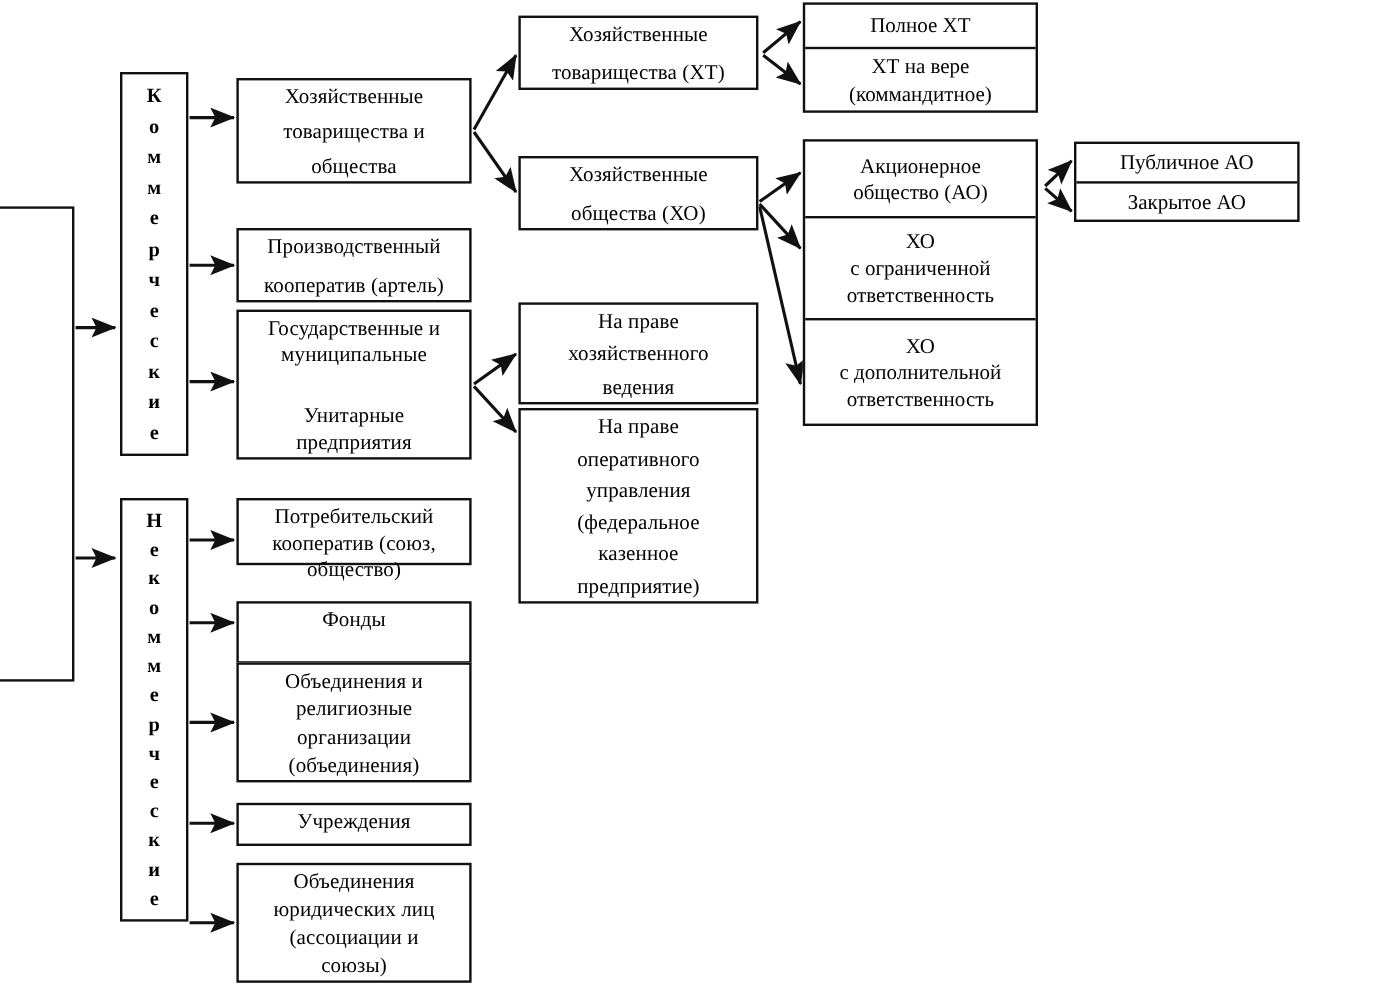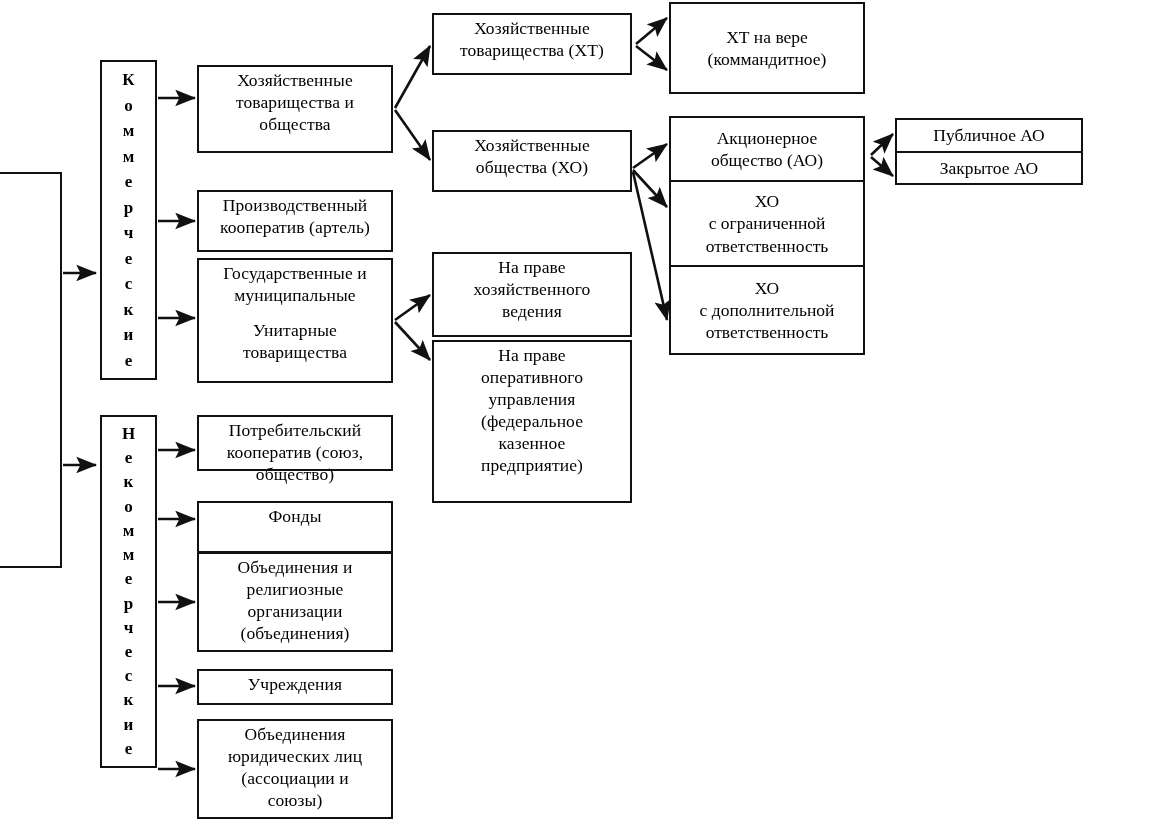--- a/index.html
+++ b/index.html
@@ -27,21 +27,21 @@
     pointer-events: none;
   }
   .node {
     position: absolute;
     box-sizing: border-box;
     border: 2.5px solid #111111;
     background: #ffffff;
     display: flex;
     flex-direction: column;
     align-items: center;
-    justify-content: flex-start;
+    justify-content: space-between;
     text-align: center;
     color: #000000;
     font-size: 17.5px;
     line-height: 1.26;
     letter-spacing: 0.1px;
     padding: 2px 5px;
   }
   .node .line {
     display: block;
     white-space: nowrap;
@@ -193,21 +193,21 @@
       <span class="line">кооператив (артель)</span>
     </div>
 
   <div class="node" style="left:197px; top:258px; width:196px; height:125px;">
       <span class="para">
         <span class="line">Государственные и</span>
         <span class="line">муниципальные</span>
       </span>
       <span class="para">
         <span class="line">Унитарные</span>
-        <span class="line">товарищества</span>
+        <span class="line">предприятия</span>
       </span>
     </div>
 
   <div class="node" style="left:432px; top:13px; width:200px; height:62px;">
       <span class="line">Хозяйственные</span>
       <span class="line">товарищества (ХТ)</span>
     </div>
 
   <div class="node" style="left:432px; top:130px; width:200px; height:62px;">
       <span class="line">Хозяйственные</span>
@@ -223,20 +223,23 @@
   <div class="node" style="left:432px; top:340px; width:200px; height:163px;">
       <span class="line">На праве</span>
       <span class="line">оперативного</span>
       <span class="line">управления</span>
       <span class="line">(федеральное</span>
       <span class="line">казенное</span>
       <span class="line">предприятие)</span>
     </div>
 
   <div class="stack" style="left:669px; top:2px; width:196px; height:92px;">
+    <div class="cell" style="flex:0 0 35px;">
+        <span class="line">Полное ХТ</span>
+      </div>
     <div class="cell">
         <span class="line">ХТ на вере</span>
         <span class="line">(коммандитное)</span>
       </div>
   </div>
 
   <div class="stack" style="left:669px; top:116px; width:196px; height:239px;">
     <div class="cell" style="flex:0 0 62px;">
         <span class="line">Акционерное</span>
         <span class="line">общество (АО)</span>

